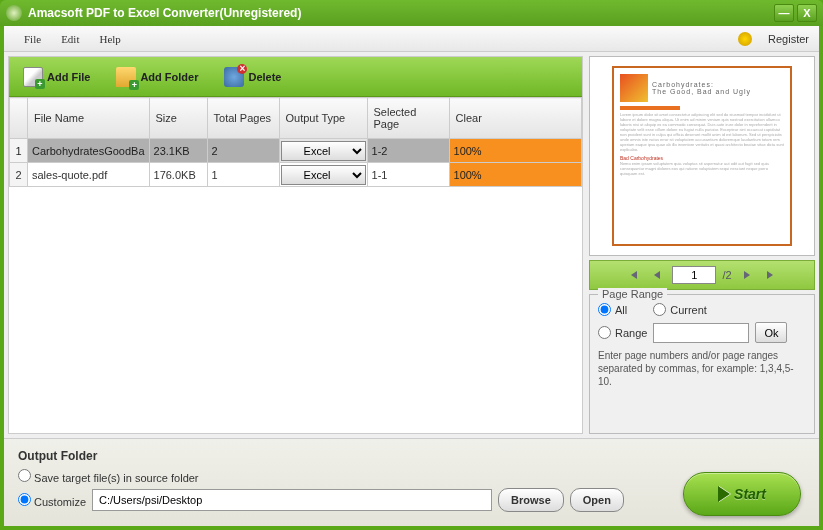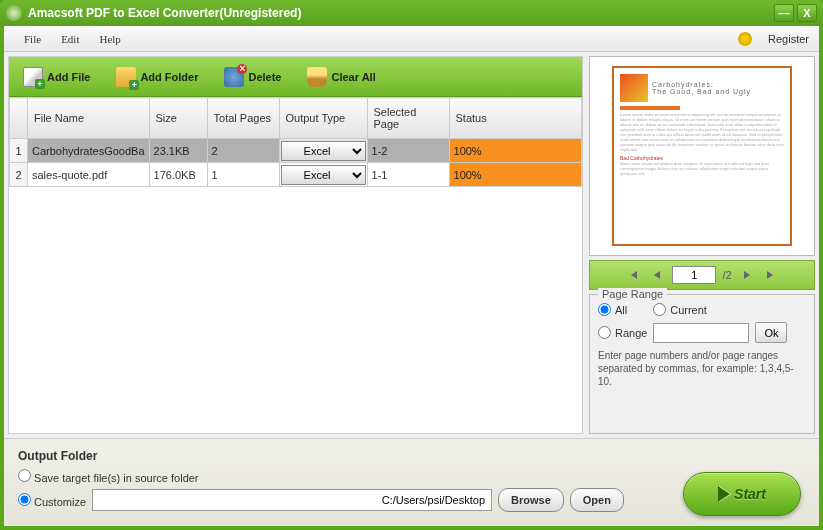--- a/index.html
+++ b/index.html
@@ -66,21 +66,21 @@
 .pagerange legend { position: absolute; top: -7px; left: 8px; background: #f0f0f0; padding: 0 4px; color: #555; }
 .pr-row { display: flex; align-items: center; gap: 6px; margin-bottom: 6px; }
 .pr-row label { display: flex; align-items: center; gap: 4px; color: #333; }
 .pr-row input[type=text] { width: 96px; height: 20px; border: 1px solid #999; background: #fff; padding: 0 4px; }
 .okbtn { height: 21px; padding: 0 8px; border: 1px solid #999; background: linear-gradient(to bottom, #fff, #ddd); cursor: pointer; border-radius: 2px; }
 .pr-help { color: #555; font-size: 10px; line-height: 13px; margin-top: 2px; }
 
 .bottom { background: linear-gradient(to bottom, #f0f0ea, #e4e4da); padding: 10px 14px 10px 14px; border-top: 1px solid #ccc; position: relative; }
 .of-title { font-weight: bold; color: #333; margin-bottom: 6px; font-size: 12px; }
 .of-row { display: flex; align-items: center; gap: 6px; margin-bottom: 4px; color: #333; }
-.of-row input[type=text] { flex: 0 0 400px; height: 22px; border: 1px solid #999; background: #fff; padding: 0 6px; text-align: right; }
+.of-row input[type=text] { flex: 0 0 400px; height: 22px; border: 1px solid #999; background: #fff; padding: 0 6px; }
 .smallbtn { height: 24px; padding: 0 12px; border: 1px solid #888; background: linear-gradient(to bottom, #fff, #ddd); border-radius: 10px; cursor: pointer; font-weight: bold; color: #333; }
 
 .startbtn { position: absolute; right: 18px; bottom: 10px; width: 118px; height: 44px; border-radius: 22px; background: linear-gradient(to bottom, #a8e050, #5aa818); border: 1px solid #4a8a10; display: flex; align-items: center; justify-content: center; gap: 4px; cursor: pointer; box-shadow: 0 2px 4px rgba(0,0,0,0.3), inset 0 1px 0 rgba(255,255,255,0.4); }
 .startbtn .arrow { width: 0; height: 0; border-top: 8px solid transparent; border-bottom: 8px solid transparent; border-left: 12px solid #2a6a00; filter: drop-shadow(1px 0 0 #fff); }
 .startbtn .st-label { font-size: 14px; font-style: italic; font-weight: bold; color: #206000; text-shadow: 0 1px 0 rgba(255,255,255,0.4); }
 </style>
 </head>
 <body>
 
 <div class="window">
@@ -110,38 +110,34 @@
             <span class="ticon i-addfile"></span>
             <span>Add File</span>
           </div>
           <div class="tbtn">
             <span class="ticon i-addfolder"></span>
             <span>Add Folder</span>
           </div>
           <div class="tbtn">
             <span class="ticon i-delete"></span>
             <span>Delete</span>
-          </div>
-          <div class="tbtn">
-            <span class="ticon i-clear"></span>
-            <span>Clear All</span>
           </div>
         </div>
 
         <div class="tablewrap">
           <table>
             <thead>
               <tr>
                 <th class="rownum"></th>
                 <th style="width:116px">File Name</th>
                 <th style="width:58px">Size</th>
                 <th style="width:72px">Total Pages</th>
                 <th style="width:88px">Output Type</th>
                 <th style="width:82px">Selected Page</th>
-                <th>Status</th>
+                <th>Clear</th>
               </tr>
             </thead>
             <tbody>
               <tr class="sel">
                 <td class="rownum">1</td>
                 <td>CarbohydratesGoodBa</td>
                 <td>23.1KB</td>
                 <td>2</td>
                 <td style="background:#e4e4e4;padding:1px">
                   <select class="ot">

